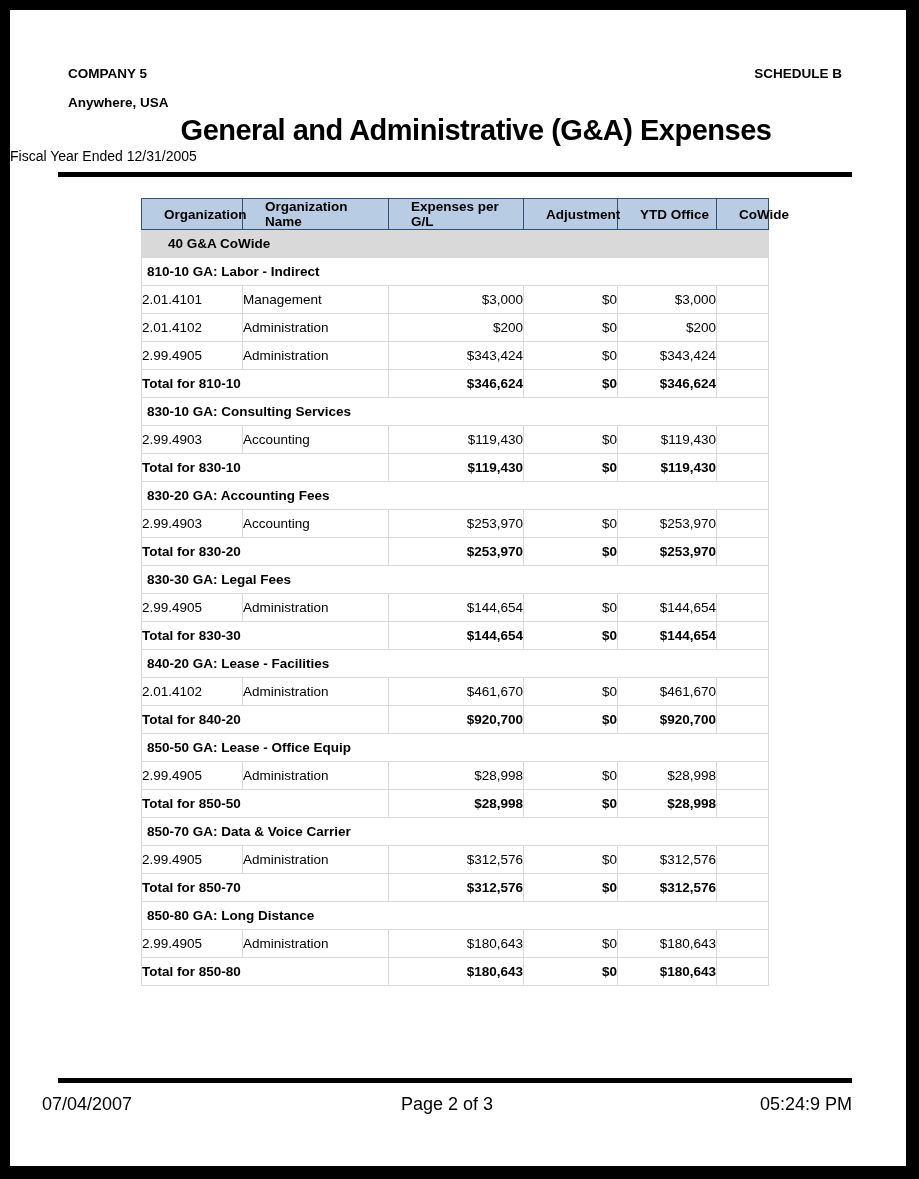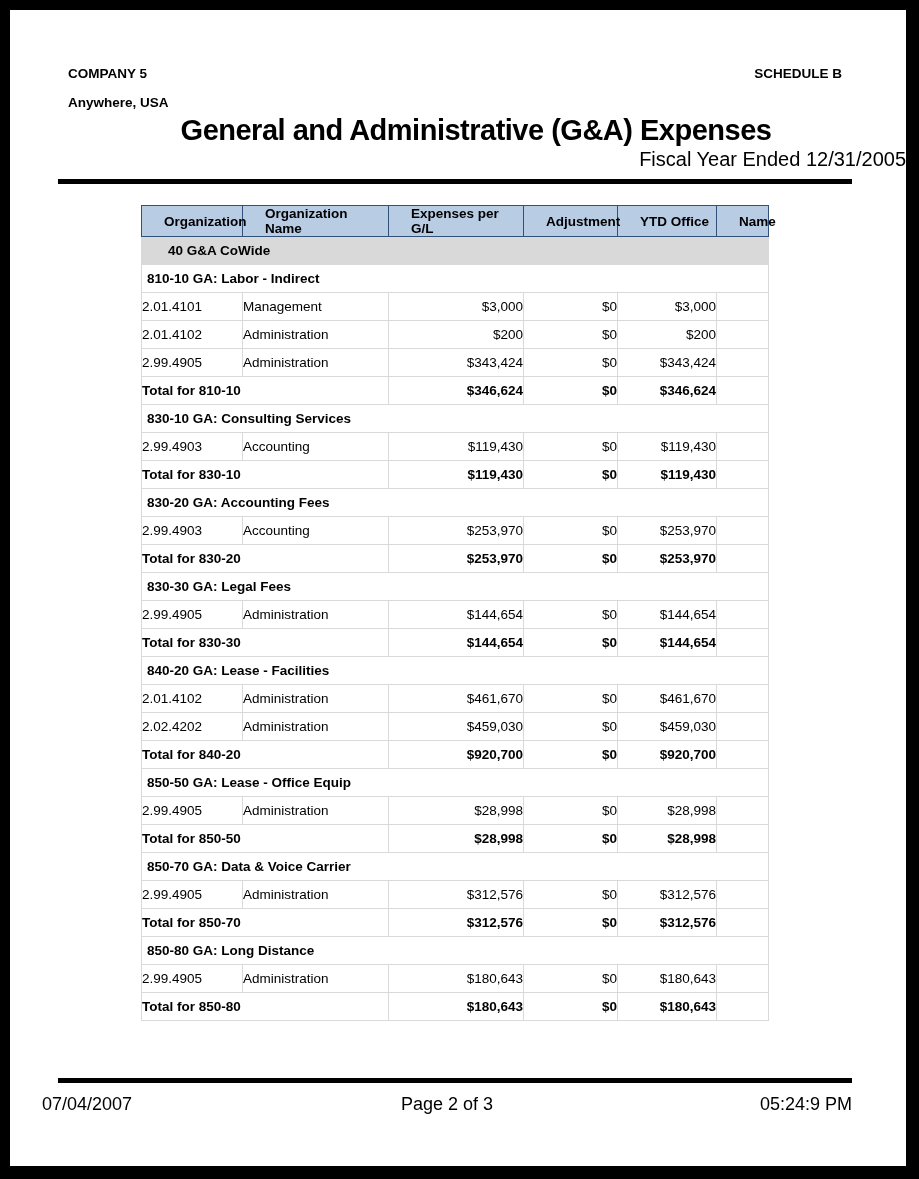--- a/index.html
+++ b/index.html
@@ -30,22 +30,22 @@
   }
   .doc-title {
     text-align: center;
     font-weight: bold;
     font-size: 29px;
     margin-top: 4px;
     letter-spacing: -0.5px;
     margin-left: 36px;
   }
   .doc-subtitle {
-    text-align: right;
-    font-size: 20px;
+    text-align: left;
+    font-size: 14px;
     margin-top: 1px;
   }
   .rule {
     height: 5px;
     background: var(--frame, #000);
     margin: 8px 54px 0 48px;
   }
   table.expenses {
     border-collapse: collapse;
     table-layout: fixed;
@@ -135,21 +135,21 @@
         <col style="width:99px">
         <col style="width:52px">
     </colgroup>
     <thead>
       <tr>
           <th>Organization</th>
           <th>Organization Name</th>
           <th>Expenses per G/L</th>
           <th>Adjustment</th>
           <th>YTD Office</th>
-          <th>Name</th>
+          <th>CoWide</th>
         </tr>
     </thead>
     <tbody>
         <tr class="group-row">
           <td colspan="6">40 G&amp;A CoWide</td>
         </tr>
         <tr class="section-row">
           <td colspan="6">810-10 GA: Labor - Indirect</td>
         </tr>
         <tr class="data-row">
@@ -239,28 +239,20 @@
         </tr>
         <tr class="section-row">
           <td colspan="6">840-20 GA: Lease - Facilities</td>
         </tr>
         <tr class="data-row">
           <td class="org">2.01.4102</td>
           <td class="name">Administration</td>
           <td class="num">$461,670</td>
           <td class="num">$0</td>
           <td class="num">$461,670</td>
-          <td></td>
-        </tr>
-        <tr class="data-row">
-          <td class="org">2.02.4202</td>
-          <td class="name">Administration</td>
-          <td class="num">$459,030</td>
-          <td class="num">$0</td>
-          <td class="num">$459,030</td>
           <td></td>
         </tr>
         <tr class="total-row">
           <td class="total-label" colspan="2">Total for 840-20</td>
           <td class="total-num">$920,700</td>
           <td class="total-num">$0</td>
           <td class="total-num">$920,700</td>
           <td></td>
         </tr>
         <tr class="section-row">

